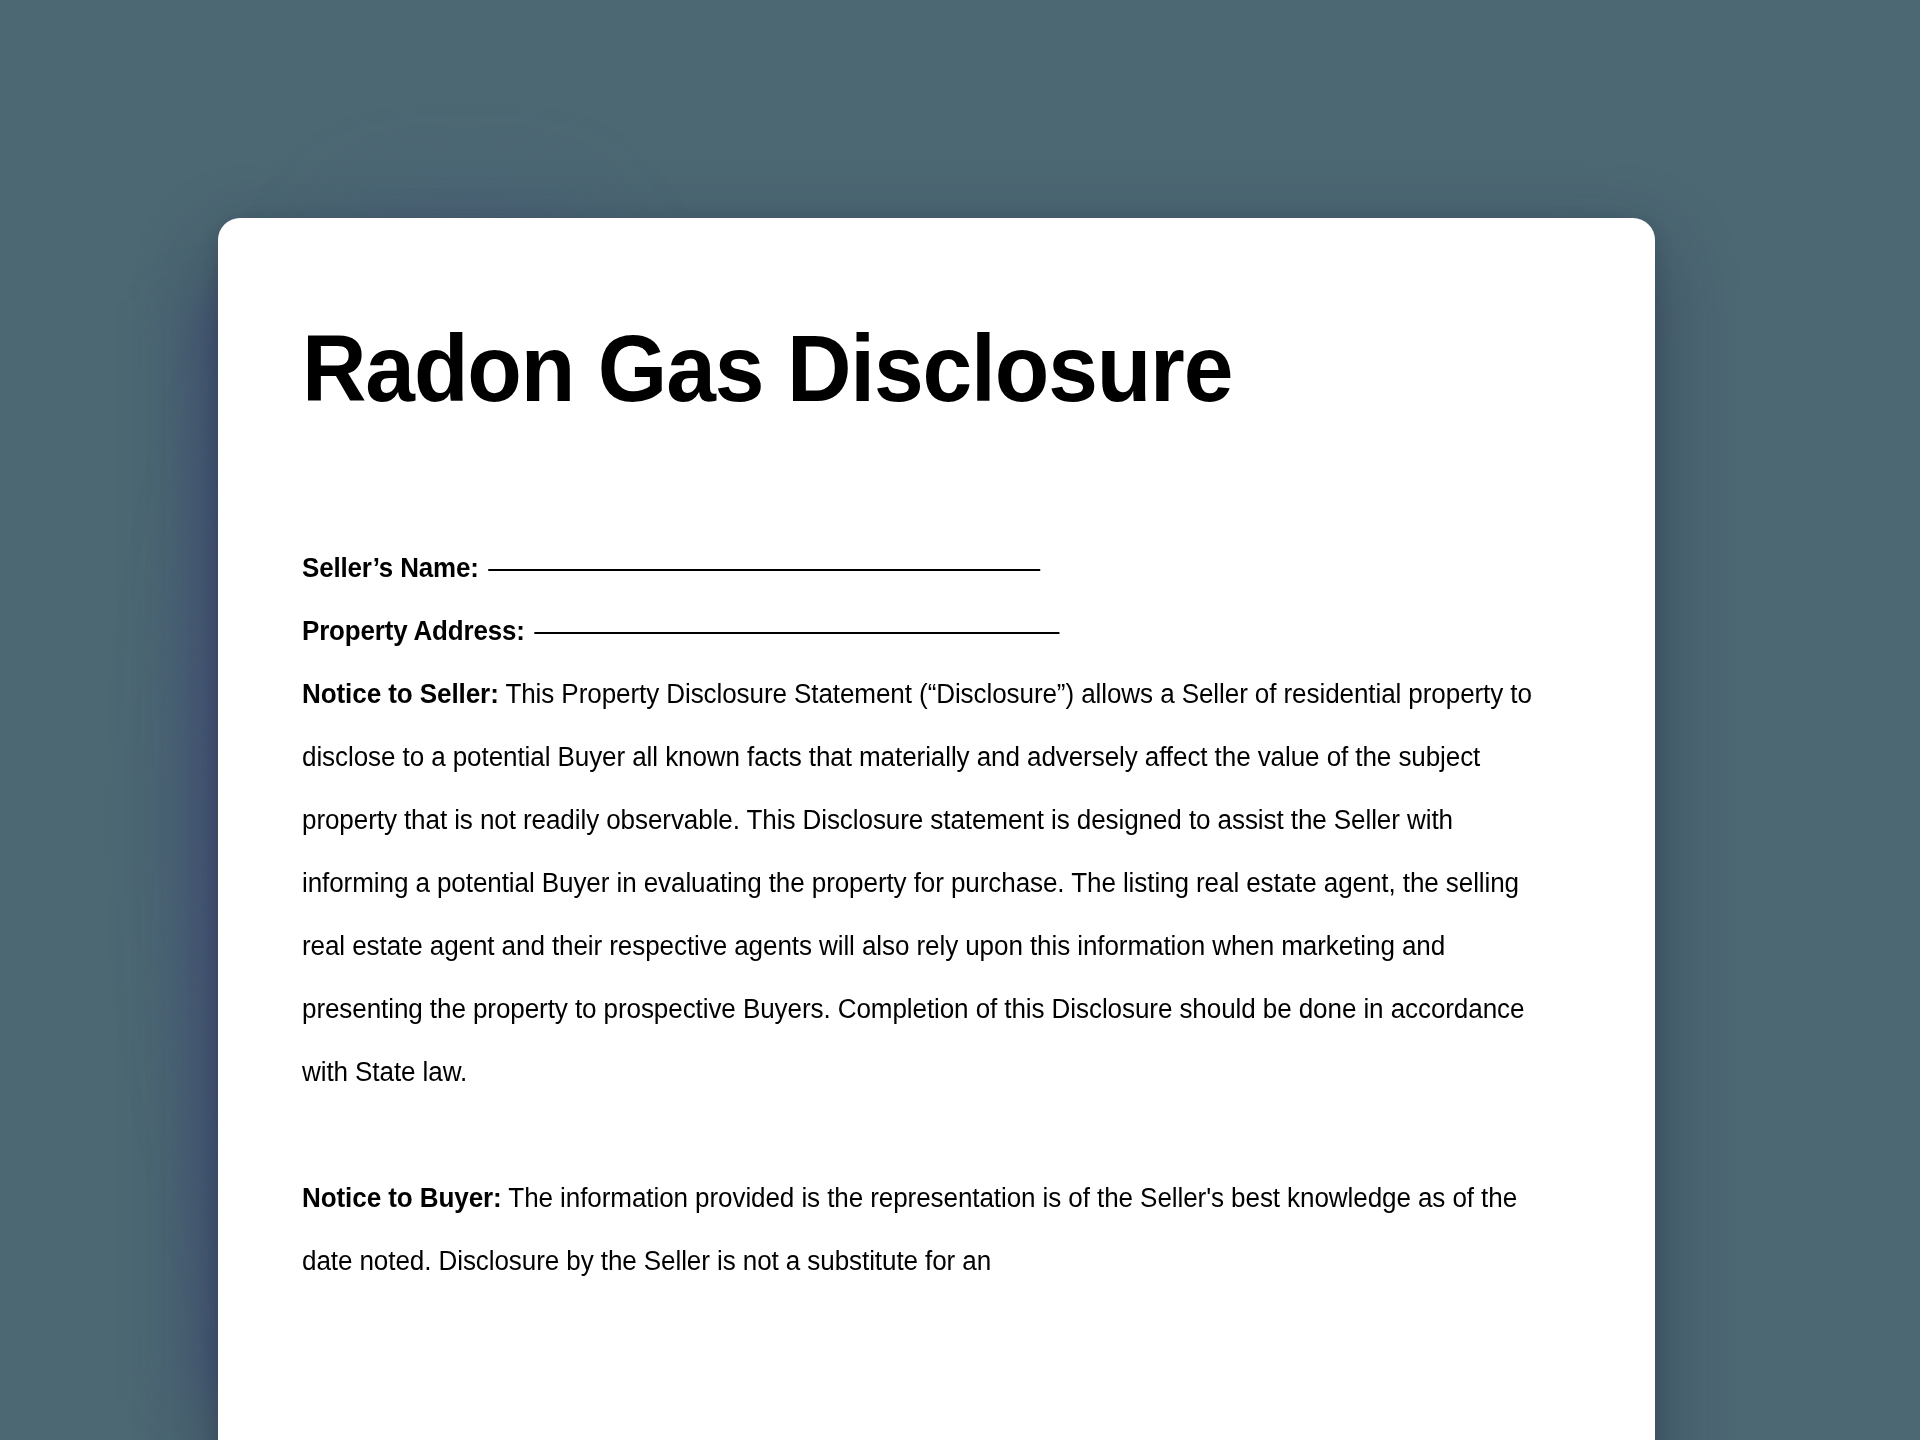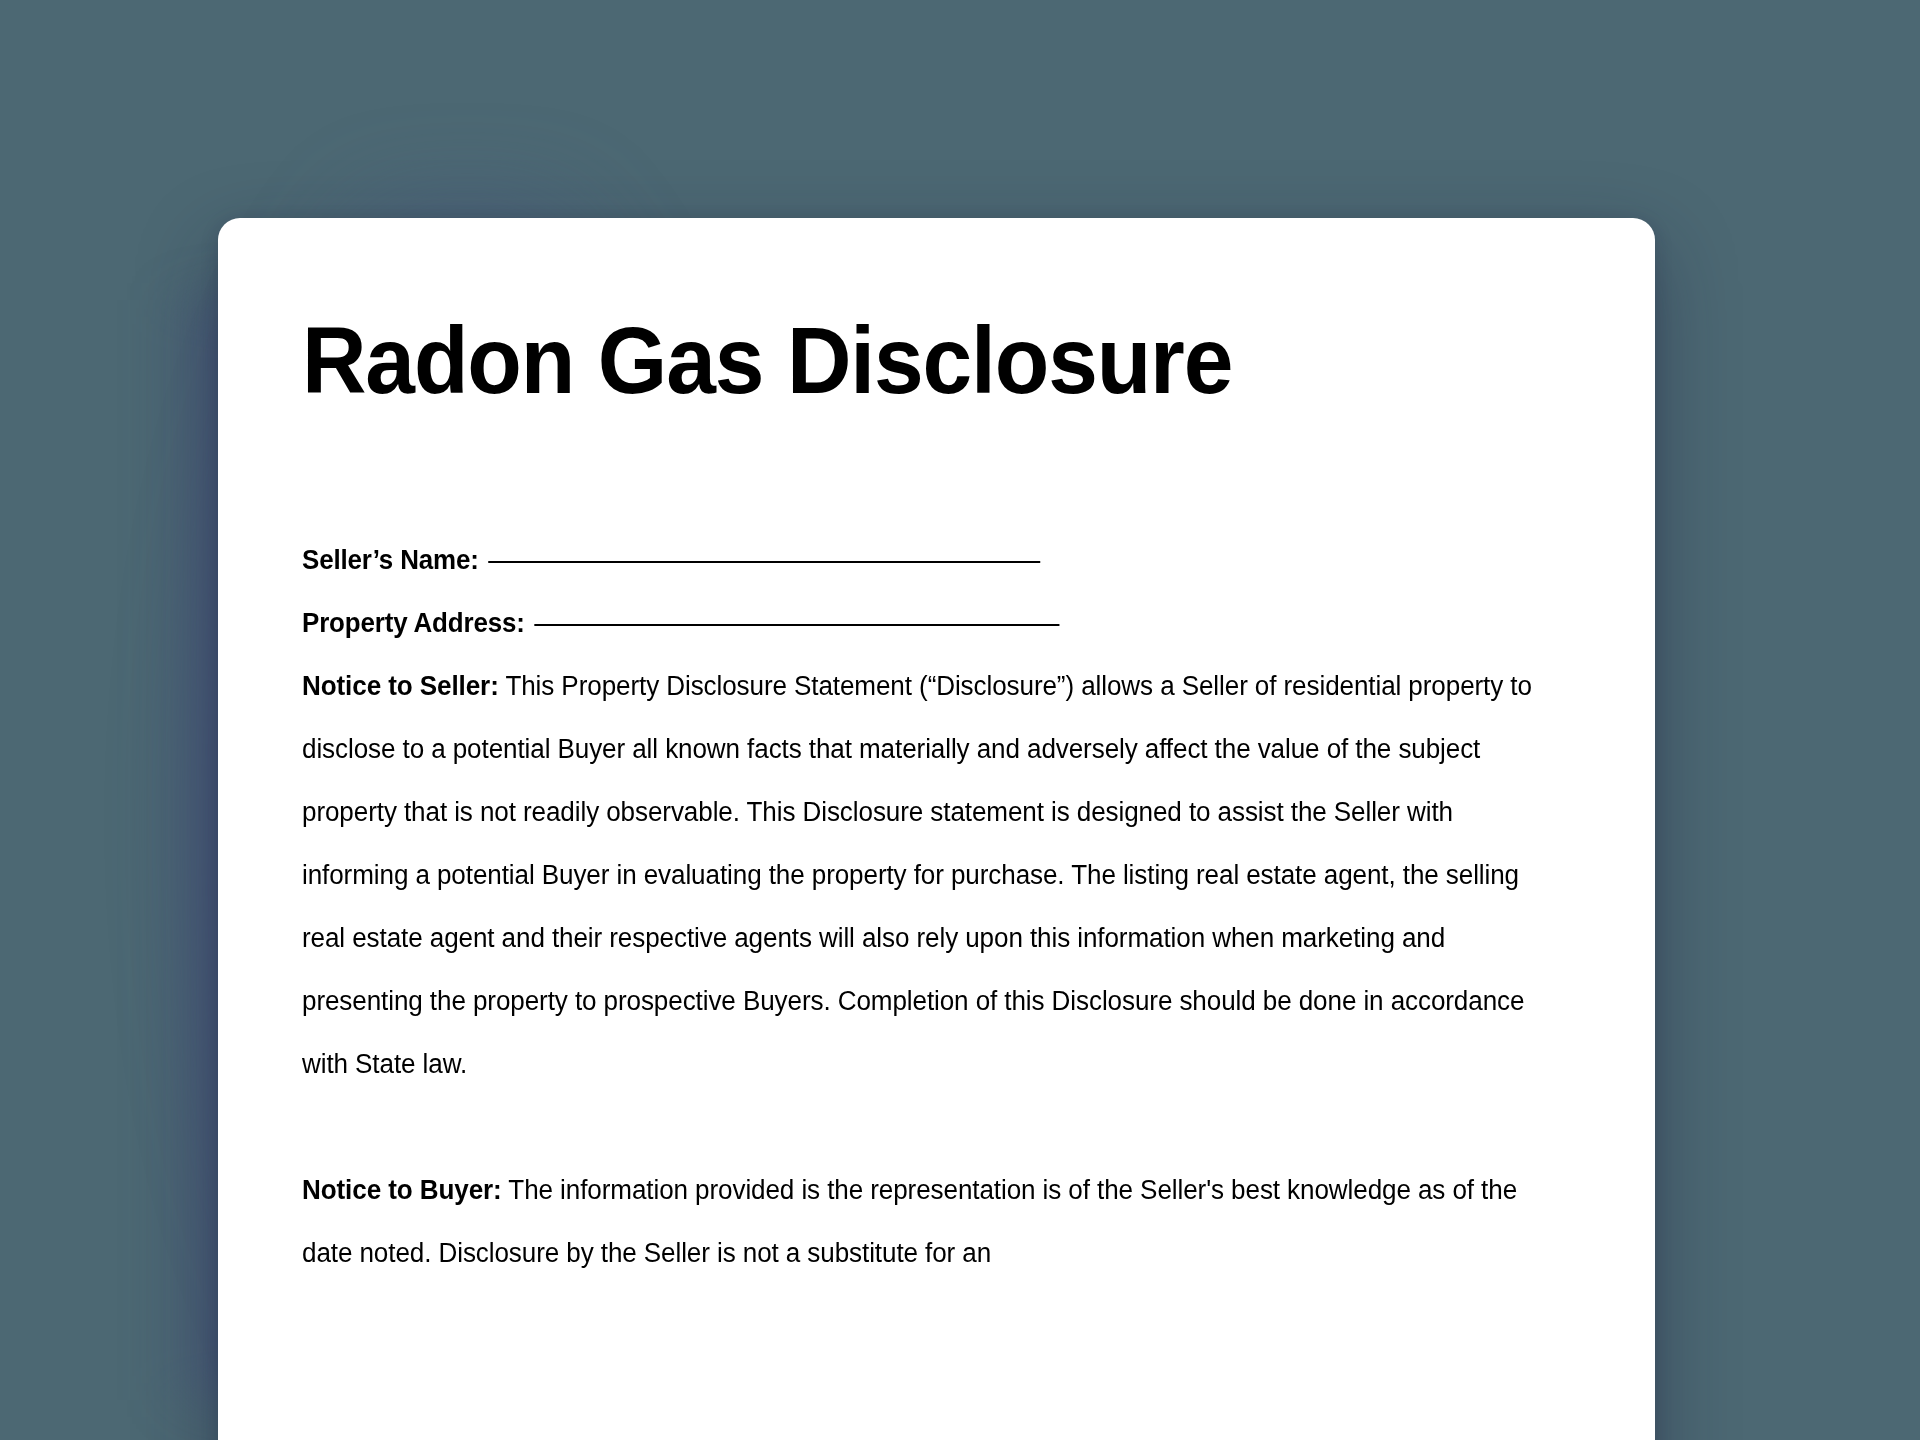--- a/index.html
+++ b/index.html
@@ -57,20 +57,21 @@
     height: 1320px;
     background: #ffffff;
     border-radius: 22px 22px 0 0;
     box-shadow: 0 30px 80px rgba(25, 28, 60, 0.40),
                 0 4px 18px rgba(25, 28, 60, 0.18);
     overflow: hidden;
   }
 
   .page-inner {
     padding: 0 84px;
+    margin-top: 8px;
   }
 
   #page-title {
     margin: 0;
     padding-top: 92px;
     font-family: "Liberation Sans Narrow", "Liberation Sans", sans-serif;
     font-size: 95px;
     font-weight: 700;
     line-height: 1.06;
     letter-spacing: -1.2px;

